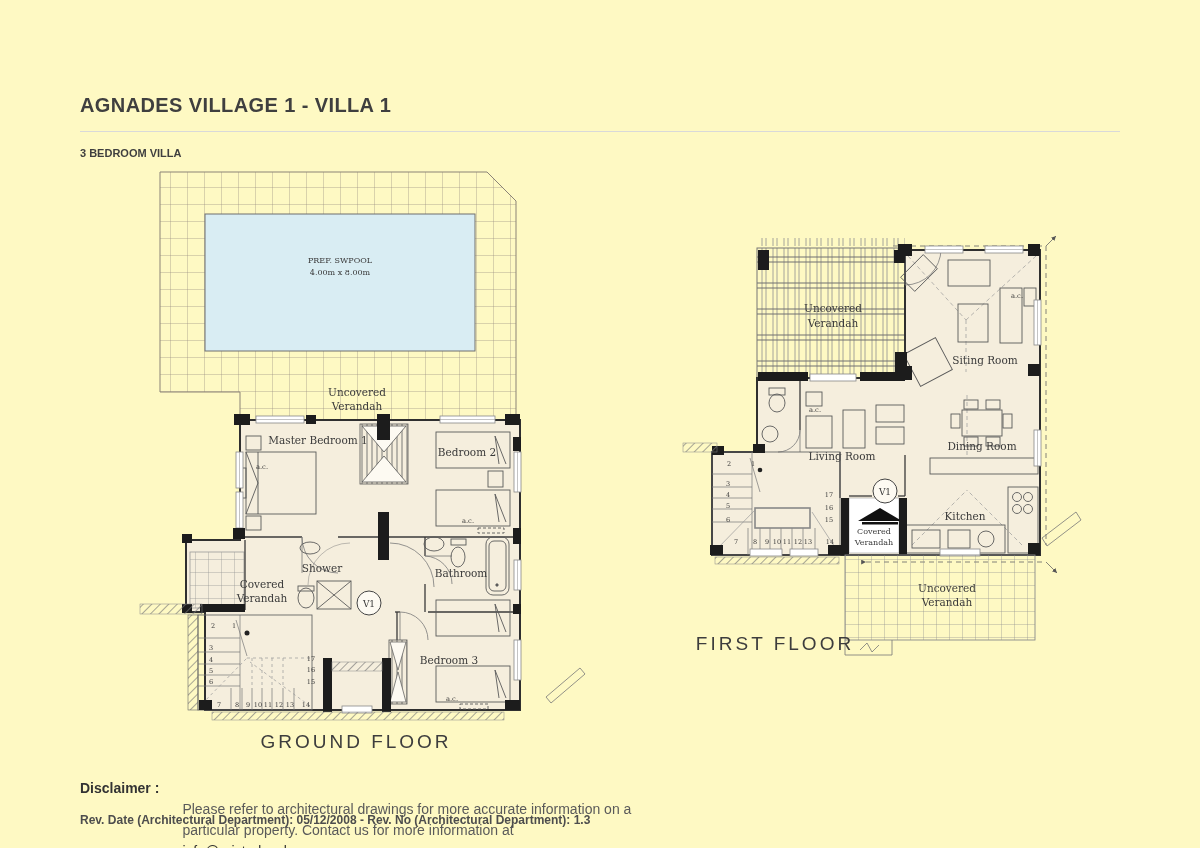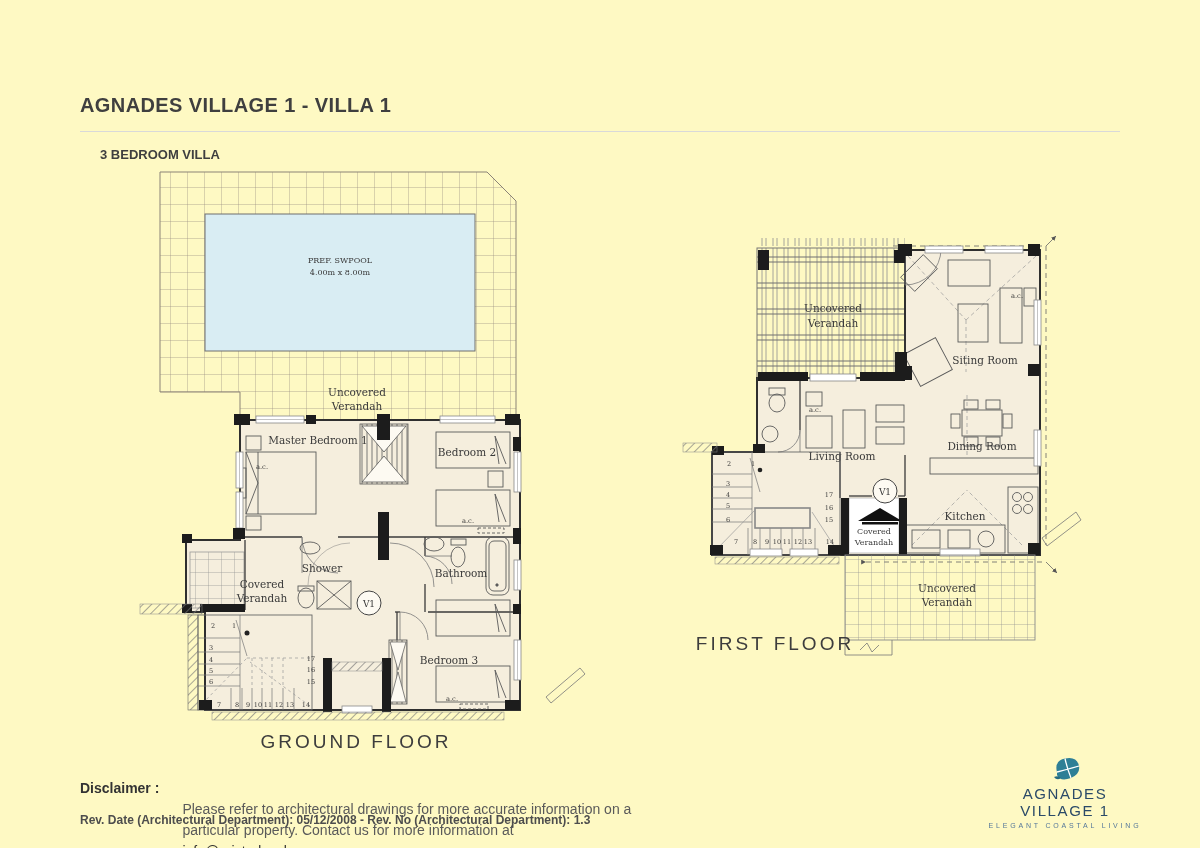--- a/index.html
+++ b/index.html
@@ -1,21 +1,21 @@
 <!DOCTYPE html>
 <html><head>
 <meta charset="utf-8">
 <style>
   html,body{margin:0;padding:0;background:#fff;}
   .page{position:relative;width:1200px;height:848px;background:#fef9c3;overflow:hidden;
         font-family:"Liberation Sans",sans-serif;color:#3a3a3a;}
   .hdr-title{position:absolute;left:80px;top:94px;font-size:20px;font-weight:700;
              letter-spacing:.4px;color:#3f3f3f;}
   .hdr-rule{position:absolute;left:80px;top:131px;width:1040px;height:1px;background:#d9d9d9;}
-  .hdr-sub{position:absolute;left:80px;top:147px;font-size:13px;font-weight:700;color:#3f3f3f;margin-left:20px;}
+  .hdr-sub{position:absolute;left:80px;top:147px;font-size:11px;font-weight:700;color:#3f3f3f;}
   svg.plan{position:absolute;left:0;top:0;}
   .plan-label{font-family:"Liberation Sans",sans-serif;font-size:19px;letter-spacing:3px;fill:#3d3d3d;}
   .rm{font-family:"DejaVu Serif",serif;font-size:10.5px;fill:#3a3a3a;}
   .rm-s{font-family:"DejaVu Serif",serif;font-size:8px;fill:#3a3a3a;}
   .rm-xs{font-family:"DejaVu Serif",serif;font-size:6.8px;fill:#3a3a3a;}
   .stn{font-family:"DejaVu Serif",serif;font-size:6.5px;fill:#3a3a3a;}
   .v1t{font-family:"DejaVu Serif",serif;font-size:9px;fill:#3a3a3a;}
   .ftr-disc{position:absolute;left:80px;top:778px;width:580px;display:flex;gap:23px;
             font-size:14px;line-height:1.5;color:#5a5a5a;}
   .disc-label{font-weight:700;color:#333;white-space:nowrap;}
@@ -448,23 +448,14 @@
 
   <div class="ftr-disc">
     <span class="disc-label">Disclaimer :</span>
     <span>
       <br>
       <span>Please refer to architectural drawings for more accurate information on a particular property. Contact us for more information at </span><span class="disc-email">info@aristodevelopers.com</span>
     </span>
   </div>
   <div class="ftr-rev">Rev. Date (Architectural Department): 05/12/2008 - Rev. No (Architectural Department): 1.3</div>
 
-  <div class="logo">
-    <svg class="logo-shell" width="40" height="28" viewBox="0 0 40 28">
-      <path d="M12,16 Q9,5 20,2.5 Q32,0 34,10 Q35.5,18 26,22 Q15,26 12,19 Z" fill="#2e7f96"></path>
-      <path d="M20,2.5 Q22,12 26,22 M12,16 Q20,14 34,10" stroke="#ffffff" stroke-width="1.3" fill="none"></path>
-      <path d="M9,21 Q13,19 16,22 Q12,25 9,21 Z" fill="#266b80"></path>
-    </svg>
-    <div class="logo-name">AGNADES VILLAGE 1</div>
-    <div class="logo-tag">ELEGANT COASTAL LIVING</div>
-  </div>
 
 </div>
 
 </body></html>

